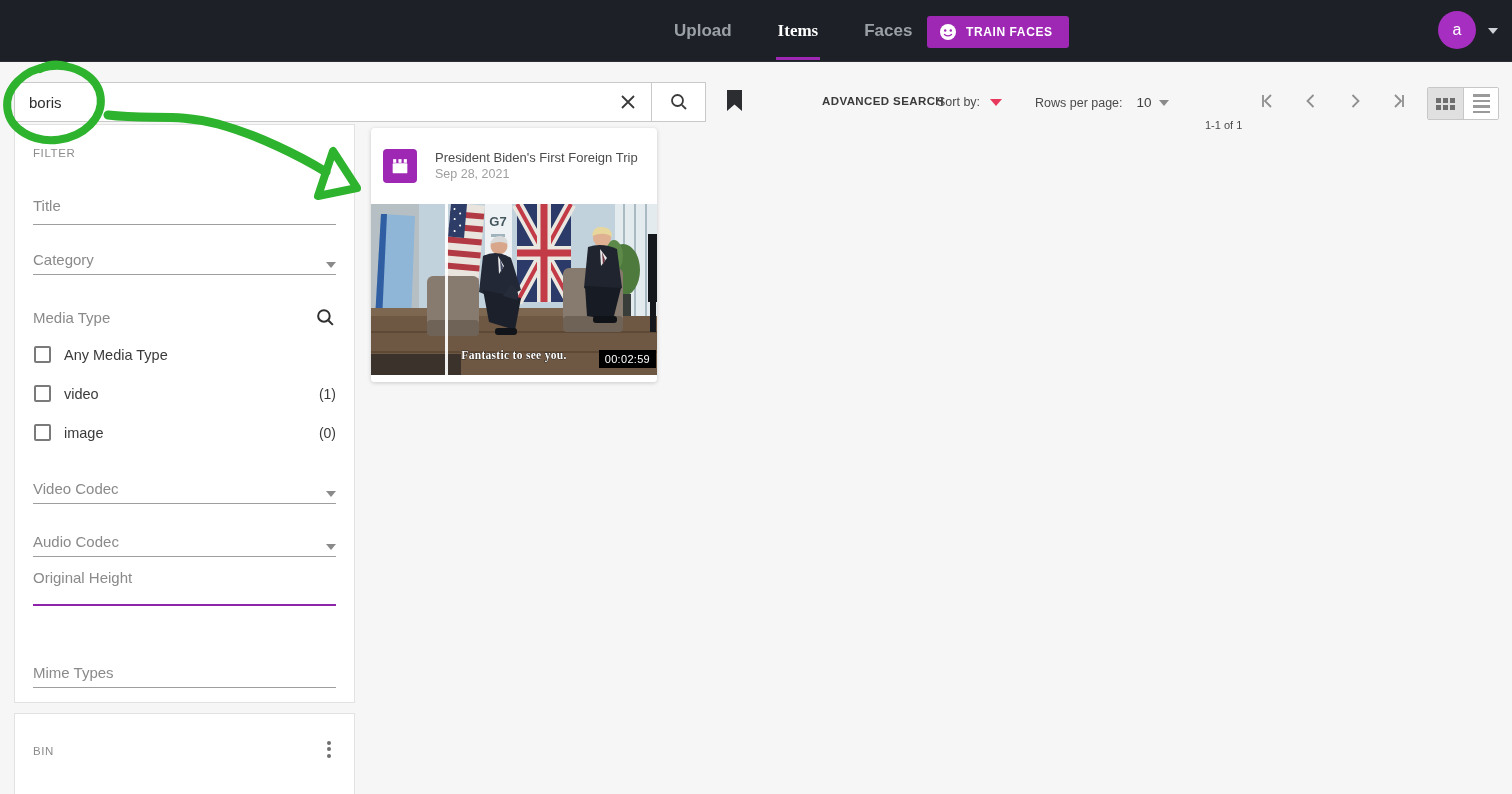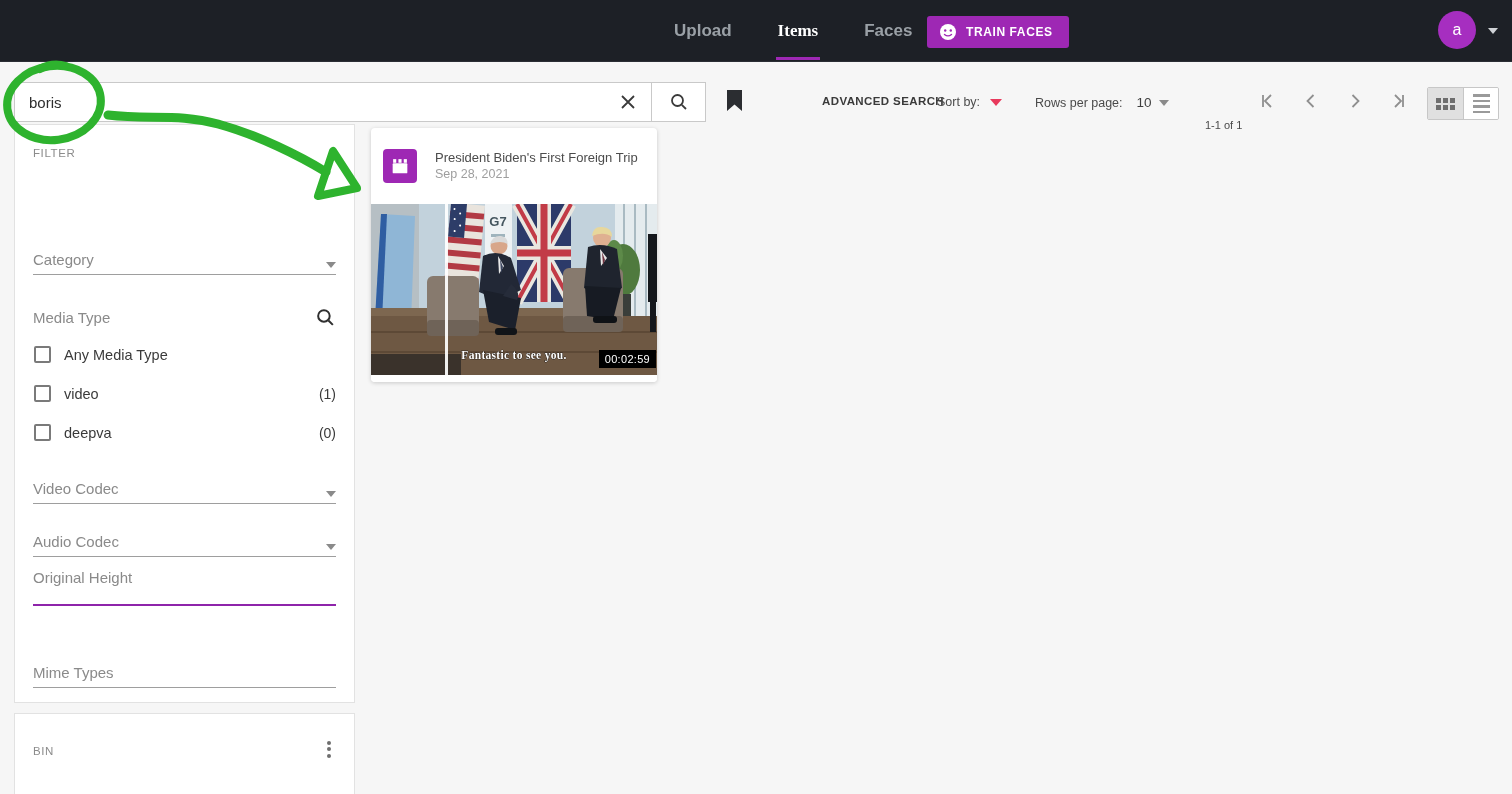--- a/index.html
+++ b/index.html
@@ -177,20 +177,23 @@
             <i></i>
             <i></i>
           </span>
       </span>
     </div>
   </div>
 
   <aside class="panel filter-panel">
     <div class="sec-label" style="position:absolute;left:18px;top:22px;">FILTER</div>
 
+    <div class="field underline" style="top:72px;height:28px;">
+      <span class="f-label">Title</span>
+    </div>
 
     <div class="field underline selectfield" style="top:118px;height:32px;">
       <span class="f-label">Category</span>
       <span class="gray-caret"></span>
     </div>
 
     <div class="field" style="top:180px;height:24px;display:flex;justify-content:space-between;align-items:center;">
       <span class="f-label">Media Type</span>
       <svg width="21" height="21" viewBox="0 0 20 20" style="cursor:pointer;">
         <circle cx="8.5" cy="8.5" r="5.5" stroke="#2f2f2f" stroke-width="1.9" fill="none"></circle>
@@ -203,21 +206,21 @@
       <span class="cb-label">Any Media Type</span>
       <span class="cb-count"></span>
     </div>
     <div class="cb-row" style="top:260px;">
       <span class="cb"></span>
       <span class="cb-label">video</span>
       <span class="cb-count">(1)</span>
     </div>
     <div class="cb-row" style="top:299px;">
       <span class="cb"></span>
-      <span class="cb-label">deepva</span>
+      <span class="cb-label">image</span>
       <span class="cb-count">(0)</span>
     </div>
 
     <div class="field underline selectfield" style="top:347px;height:32px;">
       <span class="f-label">Video Codec</span>
       <span class="gray-caret"></span>
     </div>
 
     <div class="field underline selectfield" style="top:400px;height:32px;">
       <span class="f-label">Audio Codec</span>

